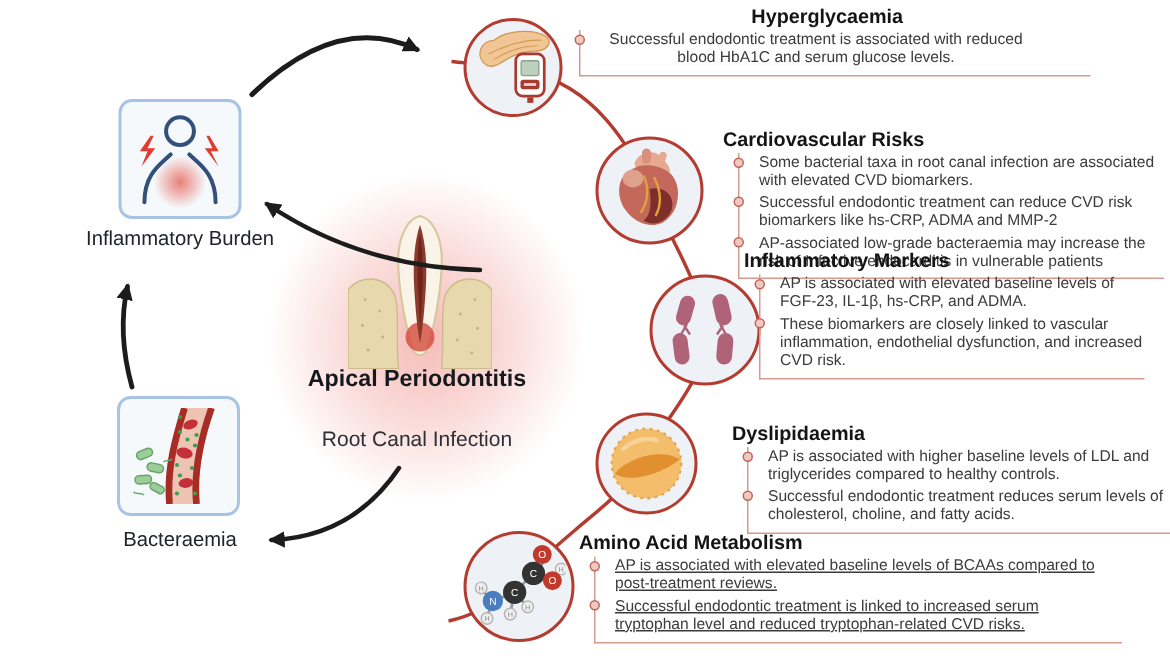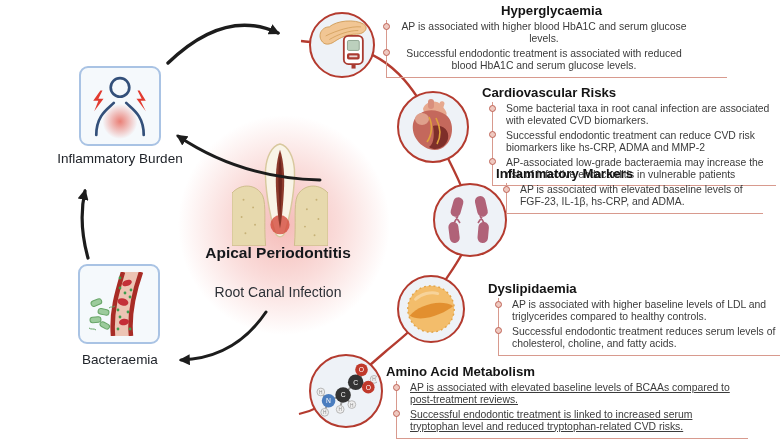--- a/index.html
+++ b/index.html
@@ -220,24 +220,20 @@
     <path d="M 320 180 Q 240 178 178 136" fill="none" stroke="#1c1c1c" stroke-width="3" stroke-linecap="round" marker-end="url(#ah)"></path>
     <path d="M 88 258 Q 78 222 85 191" fill="none" stroke="#1c1c1c" stroke-width="3.2" stroke-linecap="round" marker-end="url(#ah)"></path>
     <path d="M 266 312 Q 235 358 181 360" fill="none" stroke="#1c1c1c" stroke-width="3" stroke-linecap="round" marker-end="url(#ah)"></path>
   </svg>
 
   <div class="section w1" style="left:386px; top:3px; width:341px;text-align:center;">
     <div class="sec-title">Hyperglycaemia</div>
     <div class="sec-body">
       <div class="bullet">
           <span class="ring"></span>
-          <span class="btxt">AP is associated with higher blood HbA1C and serum glucose levels.</span>
-        </div>
-      <div class="bullet">
-          <span class="ring"></span>
           <span class="btxt">Successful endodontic treatment is associated with reduced blood HbA1C and serum glucose levels.</span>
         </div>
     </div>
   </div>
 
   <div class="section w2" style="left:492px; top:85px; width:284px;">
     <div class="sec-title">Cardiovascular Risks</div>
     <div class="sec-body">
       <div class="bullet">
           <span class="ring"></span>
@@ -254,38 +250,42 @@
     </div>
   </div>
 
   <div class="section w3" style="left:506px; top:166px; width:257px;">
     <div class="sec-title">Inflammatory Markers</div>
     <div class="sec-body">
       <div class="bullet">
           <span class="ring"></span>
           <span class="btxt">AP is associated with elevated baseline levels of FGF-23, IL-1β, hs-CRP, and ADMA.</span>
         </div>
+      <div class="bullet">
+          <span class="ring"></span>
+          <span class="btxt">These biomarkers are closely linked to vascular inflammation, endothelial dysfunction, and increased CVD risk.</span>
+        </div>
     </div>
   </div>
 
   <div class="section w4" style="left:498px; top:281px; width:282px;">
     <div class="sec-title">Dyslipidaemia</div>
     <div class="sec-body">
       <div class="bullet">
           <span class="ring"></span>
           <span class="btxt">AP is associated with higher baseline levels of LDL and triglycerides compared to healthy controls.</span>
         </div>
       <div class="bullet">
           <span class="ring"></span>
           <span class="btxt">Successful endodontic treatment reduces serum levels of cholesterol, choline, and fatty acids.</span>
         </div>
     </div>
   </div>
 
-  <div class="section w5" style="left:396px; top:364px; width:352px;">
+  <div class="section w5" style="left:396px; top:354px; width:352px;">
     <div class="sec-title">Amino Acid Metabolism</div>
     <div class="sec-body">
       <div class="bullet">
           <span class="ring"></span>
           <span class="btxt">AP is associated with elevated baseline levels of BCAAs compared to post-treatment reviews.</span>
         </div>
       <div class="bullet">
           <span class="ring"></span>
           <span class="btxt">Successful endodontic treatment is linked to increased serum tryptophan level and reduced tryptophan-related CVD risks.</span>
         </div>

